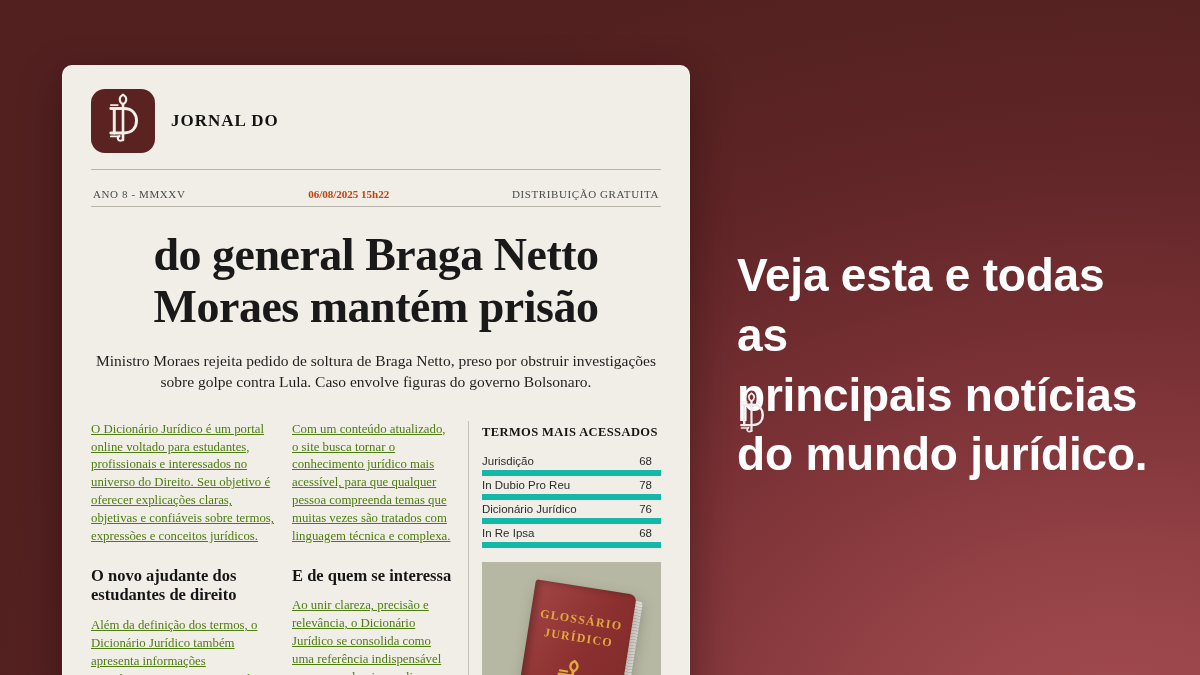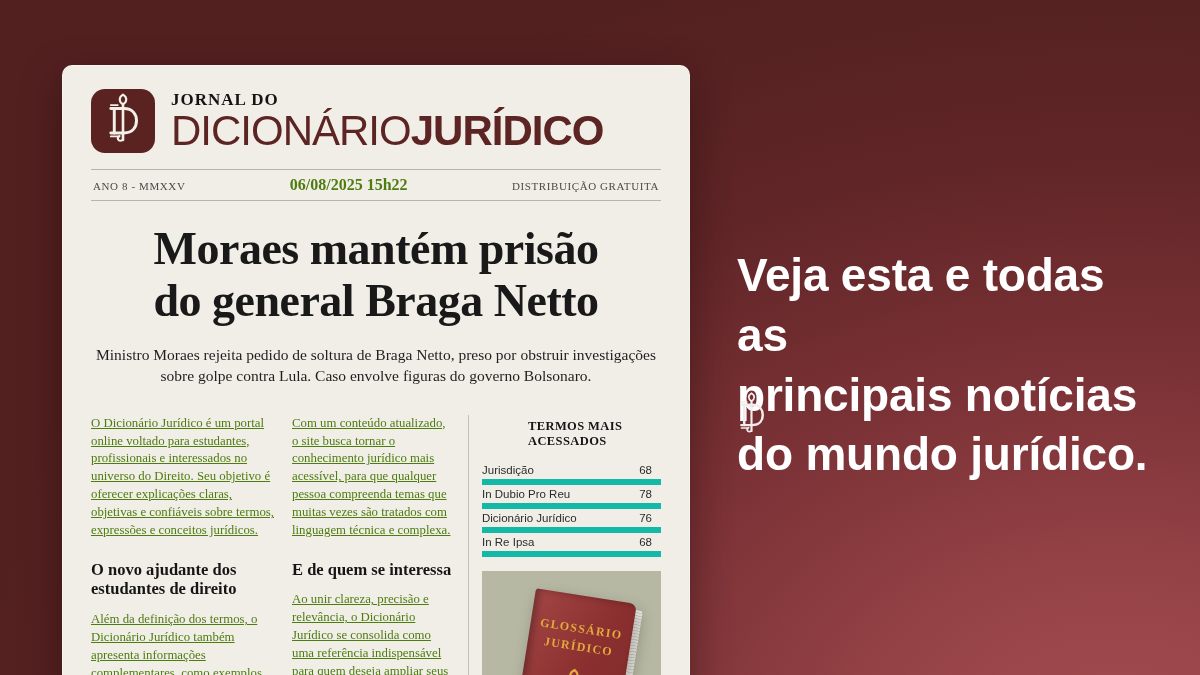--- a/index.html
+++ b/index.html
@@ -33,39 +33,39 @@
   .wordmark{ font-family:"Liberation Sans", sans-serif; font-size:42px; letter-spacing:-1px;
              color:#5c2422; white-space:nowrap; }
   .wordmark .wm-reg{ font-weight:500; }
   .wordmark .wm-bold{ font-weight:800; }
 
   .dateline{
     margin-top:16px; border-top:1px solid #b9b4ab; border-bottom:1px solid #b9b4ab;
     padding:6px 2px; display:flex; align-items:baseline; justify-content:space-between;
   }
   .dateline .dl-side{ font-size:11px; letter-spacing:.6px; color:#4a4a4a; }
-  .dateline .dl-center{ font-size:16px; font-weight:700; color:#4d7c0f; }
+  .dateline .dl-center{ font-size:11px; font-weight:700; color:#c2410c;margin-top:12px; }
 
   .headline{
     margin-top:22px; text-align:center; font-weight:700; color:#191919;
     font-size:46px; line-height:1.14; letter-spacing:-.5px;
   }
   .subheadline{
     margin:16px auto 0; text-align:center; font-size:15.5px; line-height:1.38;
     color:#1f1f1f; max-width:578px;
   }
 
   .columns{ display:flex; margin-top:28px; align-items:stretch; }
   .col-1{ width:184px; margin-right:17px; }
   .col-2{ width:163px; margin-right:13px; }
   .col-body{ font-size:12.8px; line-height:1.4; color:#4d7c0f;text-decoration:underline; }
   .col-heading{ font-size:16.5px; font-weight:700; line-height:1.18; color:#151515; margin:20px 0 12px; }
 
   .sidebar{ flex:1; border-left:1px solid #c6c1b8; padding-left:13px; display:flex; flex-direction:column; }
-  .terms-title{ font-size:12.5px; font-weight:700; letter-spacing:.4px; color:#151515; margin-top:4px;margin-left:46px; }
+  .terms-title{ font-size:12.5px; font-weight:700; letter-spacing:.4px; color:#151515; margin-top:4px; }
   .terms-table{ margin-top:12px; font-family:"Liberation Sans", sans-serif; }
   .term-row{
     display:flex; justify-content:space-between; align-items:baseline;
     font-size:11.5px; color:#2b2b2b; padding:3px 1px 3px 0;
     border-bottom:6px solid #14b8a6;
   }
   .term-count{ padding-right:8px; }
 
   .book-panel{
     margin-top:14px; height:220px; background:#b6b8a3;
@@ -118,33 +118,32 @@
             <path stroke-width="3" d="M22 14 V55"></path>
             <path stroke-width="2.4" d="M22 55 C16 58 14.5 52.5 18 50.5"></path>
             <path stroke-width="3.4" d="M12 19 V47"></path>
             <path stroke-width="3.4" d="M8 19 H23 C33.5 19 37.5 26 37.5 33 C37.5 40 33.5 47 23 47 H8"></path>
             <path stroke-width="2" d="M8 15 H16 M8 51 H16"></path>
           </svg>
         </span>
       </div>
       <div class="masthead-text">
         <div class="kicker">JORNAL DO</div>
-        <div class="wordmark"><span class="wm-reg">DICIONÁRIO</span><span class="wm-bold">JURÍDICO</span></div>
       </div>
     </div>
 
     <div class="dateline">
       <span class="dl-side">ANO 8 - MMXXV</span>
       <span class="dl-center">06/08/2025 15h22</span>
       <span class="dl-side">DISTRIBUIÇÃO GRATUITA</span>
     </div>
 
     <h1 class="headline">
+      <div>do general Braga Netto</div>
       <div>Moraes mantém prisão</div>
-      <div>do general Braga Netto</div>
     </h1>
 
     <p class="subheadline">Ministro Moraes rejeita pedido de soltura de Braga Netto, preso por obstruir investigações sobre golpe contra Lula. Caso envolve figuras do governo Bolsonaro.</p>
 
     <div class="columns">
 
       <div class="col-1">
         <p class="col-body">O Dicionário Jurídico é um portal online voltado para estudantes, profissionais e interessados no universo do Direito. Seu objetivo é oferecer explicações claras, objetivas e confiáveis sobre termos, expressões e conceitos jurídicos.</p>
         <h3 class="col-heading">O novo ajudante dos estudantes de direito</h3>
         <p class="col-body">Além da definição dos termos, o Dicionário Jurídico também apresenta informações complementares, como exemplos práticos, origem das expressões, base legal e, quando aplicável, jurisprudências e referências bibliográficas que auxiliam no estudo.</p>

